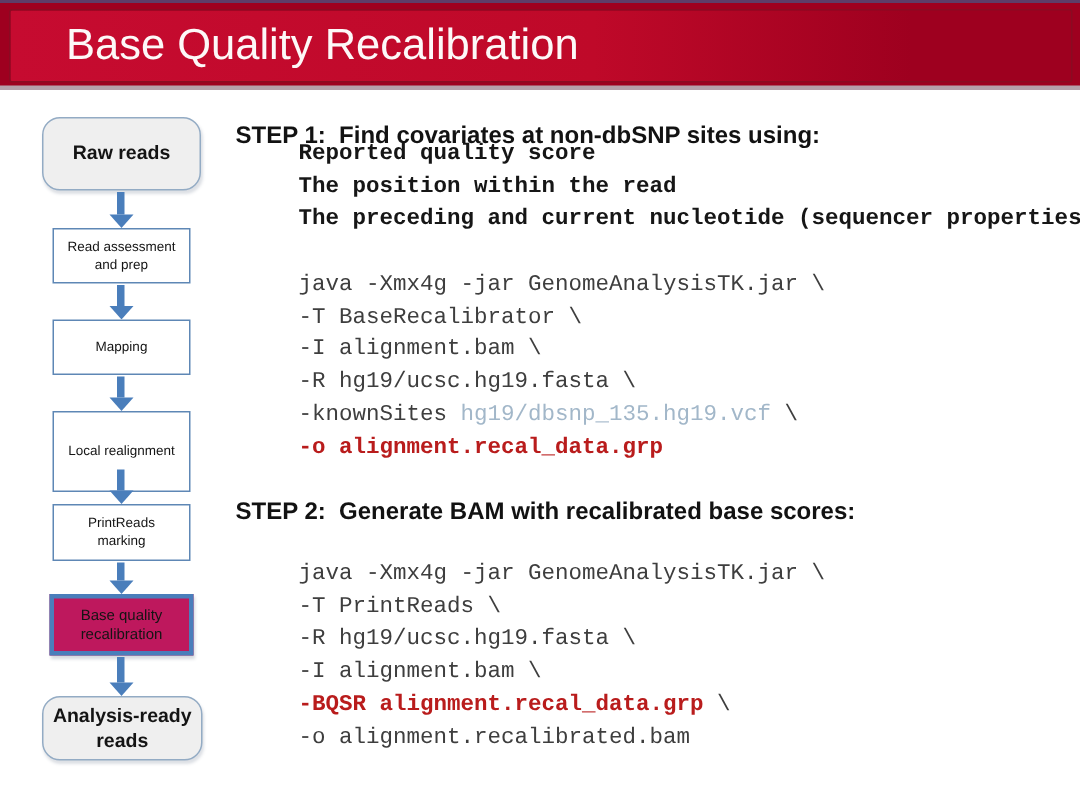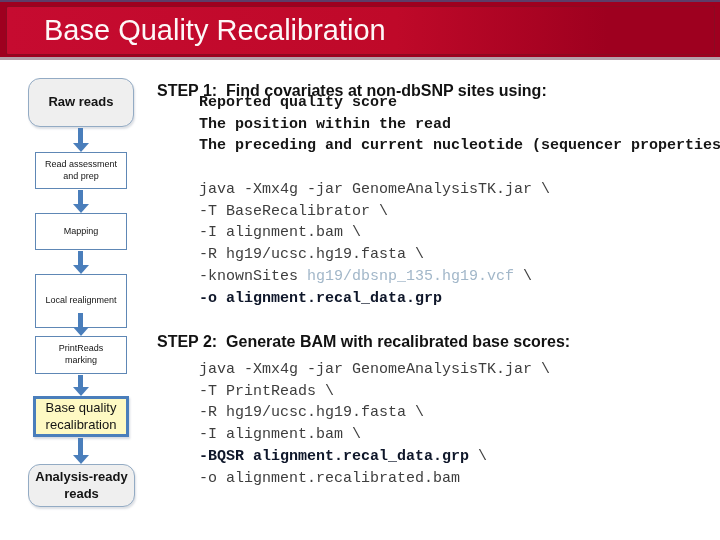--- a/index.html
+++ b/index.html
@@ -55,23 +55,23 @@
     font-weight: bold;
     font-size: 13px;
     box-shadow: 1px 2px 2px rgba(120,130,150,0.25);
   }
   .node-process {
     background: #ffffff;
     border: 1px solid #5E87B5;
     font-size: 9px;
   }
   .node-highlight {
-    background: #fef9c3;
+    background: #be185d;
     border: 3px solid #4A7EBB;
-    font-size: 13px;
+    font-size: 10px;
     box-shadow: 1px 2px 2px rgba(120,130,150,0.3);
   }
   .n1 { left: 28px; top: 78px;  width: 106px; height: 49px; }
   .n2 { left: 35px; top: 152px; width: 92px;  height: 37px; }
   .n3 { left: 35px; top: 213px; width: 92px;  height: 37px; }
   .n4 { left: 35px; top: 274px; width: 92px;  height: 54px; }
   .n5 { left: 35px; top: 336px; width: 92px;  height: 38px; }
   .n6 { left: 33px; top: 396px; width: 96px;  height: 41px; }
   .n7 { left: 28px; top: 464px; width: 107px; height: 43px; }
 
@@ -123,22 +123,22 @@
   .code {
     position: absolute;
     left: 199px;
     font-family: "Liberation Mono", "DejaVu Sans Mono", monospace;
     font-size: 15px;
     line-height: 21.7px;
     color: #3E3E3E;
     white-space: pre;
   }
   .c1 { top: 179px; }
-  .c2 { top: 359px; }
-  .code .bold { font-weight: bold; color: #0f172a; }
+  .c2 { top: 372px; }
+  .code .bold { font-weight: bold; color: #b91c1c; }
   .code .path { color: #A2B7C9; }
 </style>
 </head>
 <body>
 
 <div class="header">
   <div class="title-plate">
     <span class="slide-title">Base Quality Recalibration</span>
   </div>
 </div>

